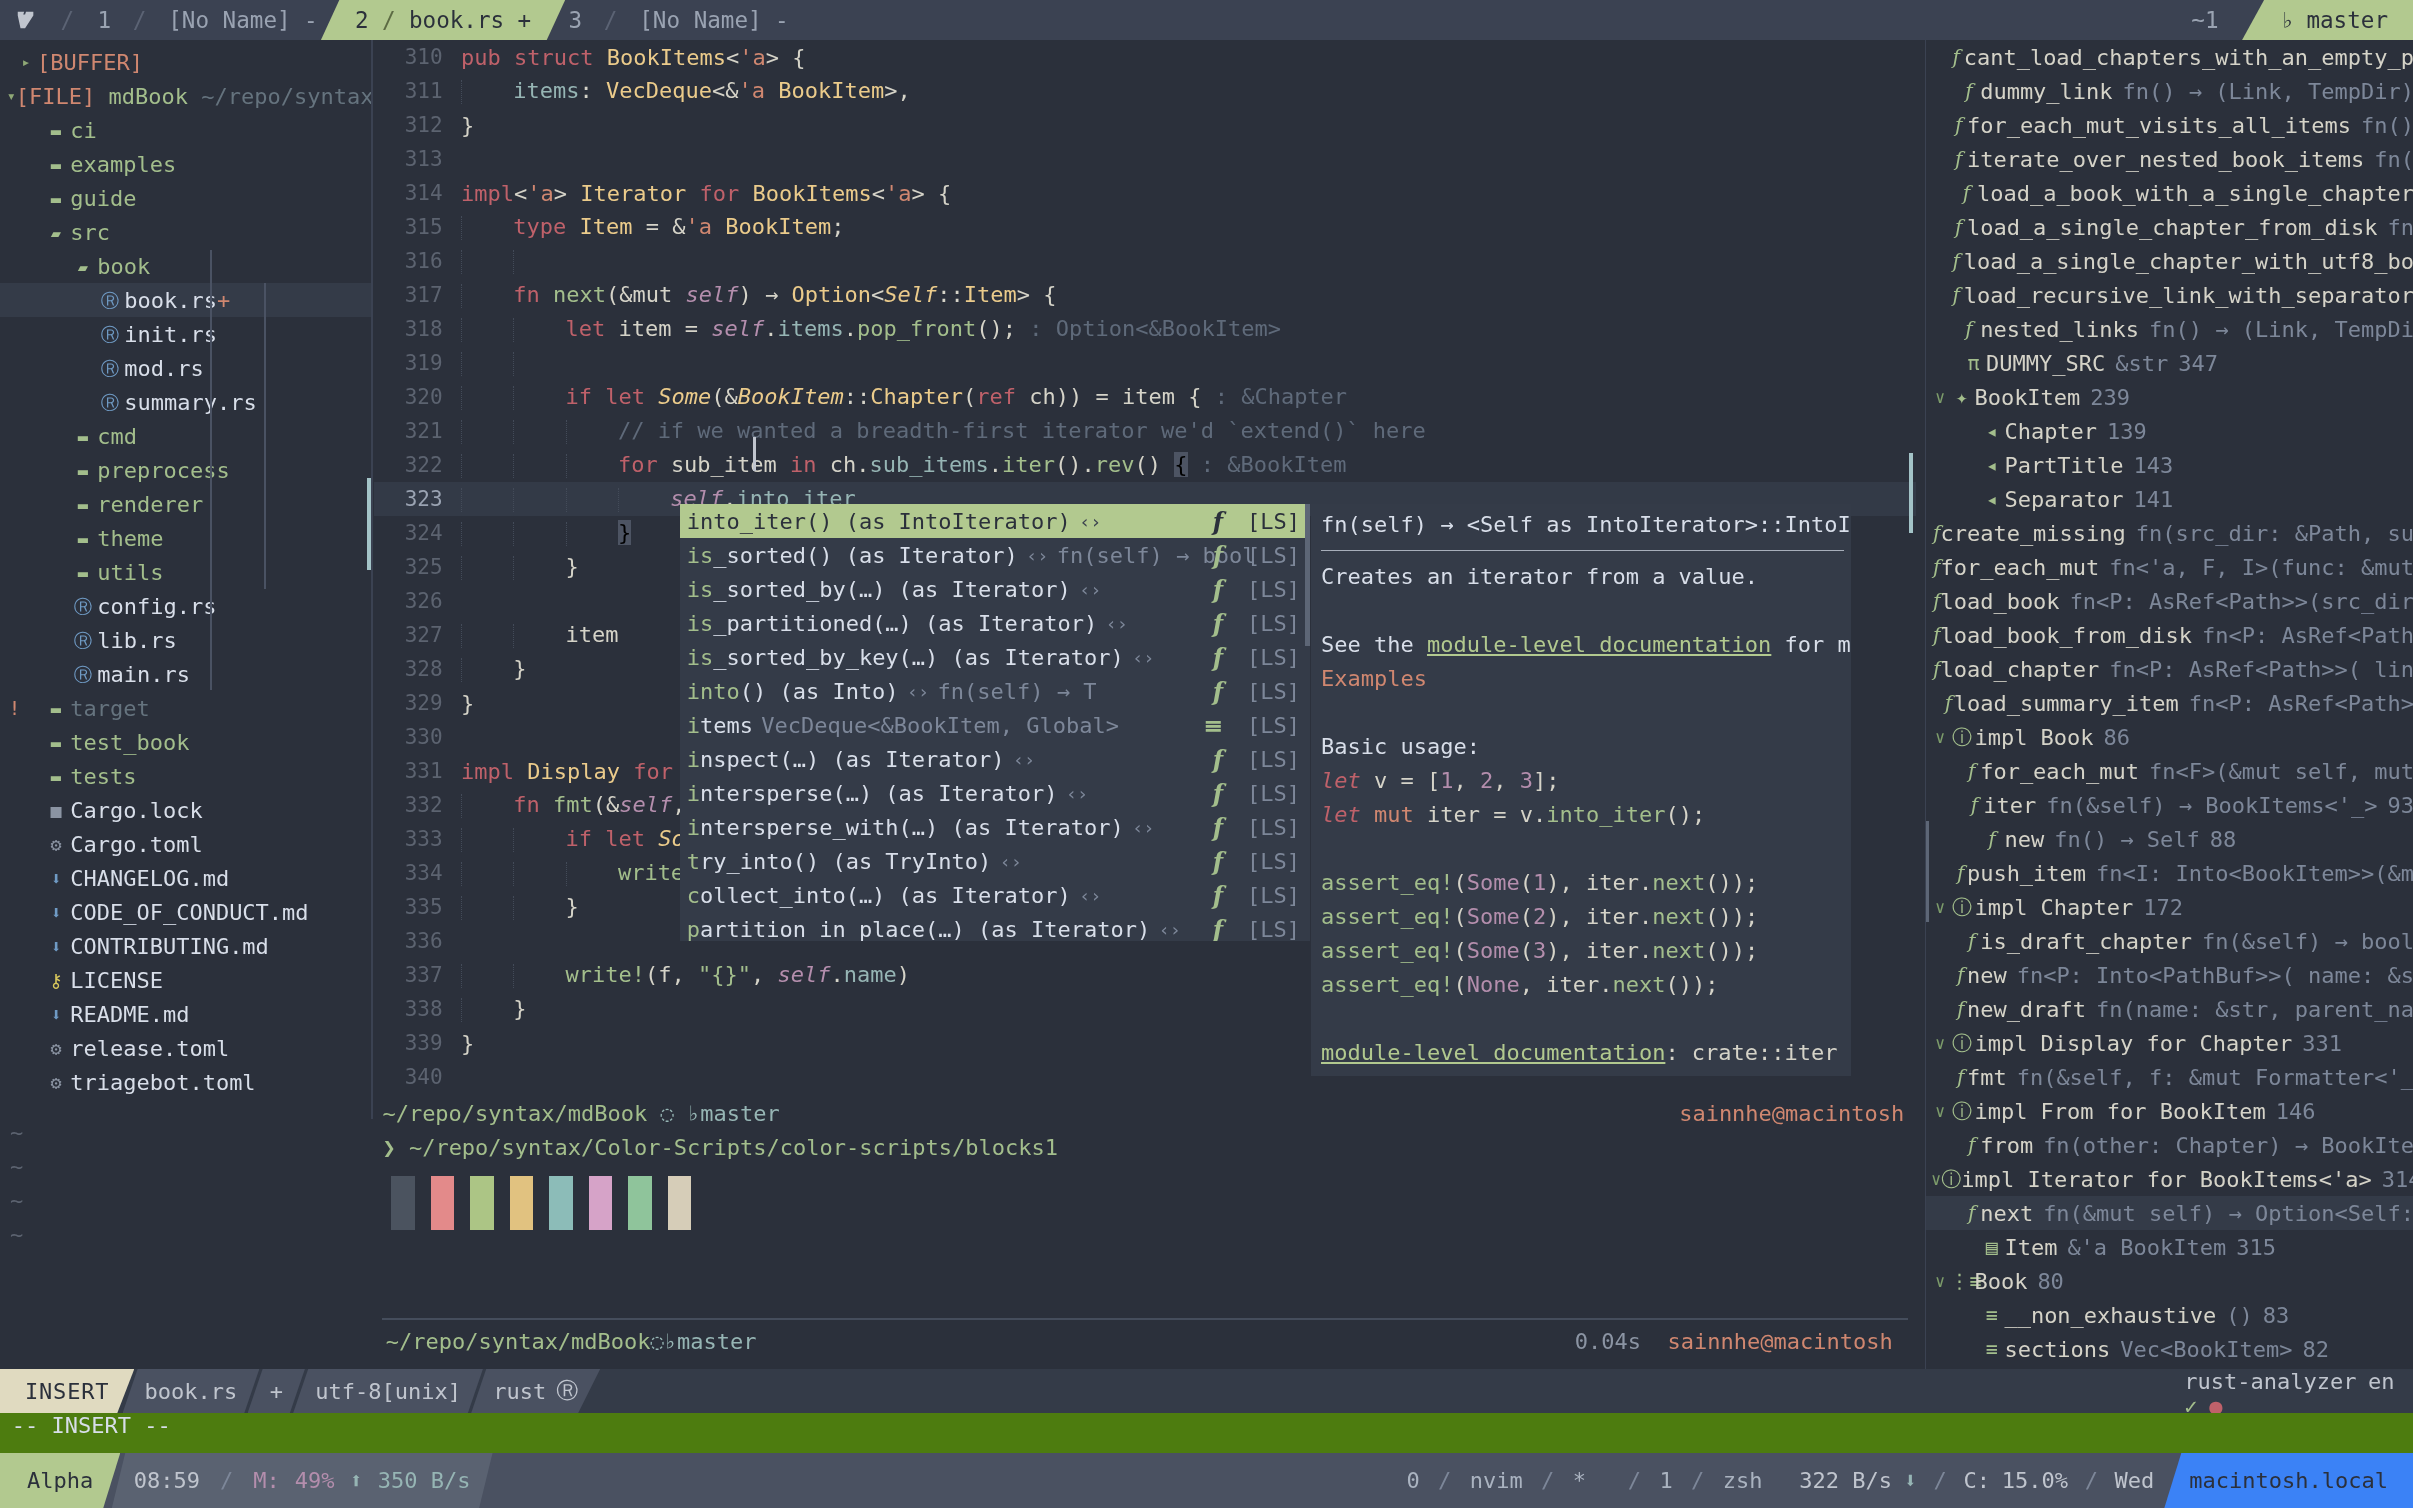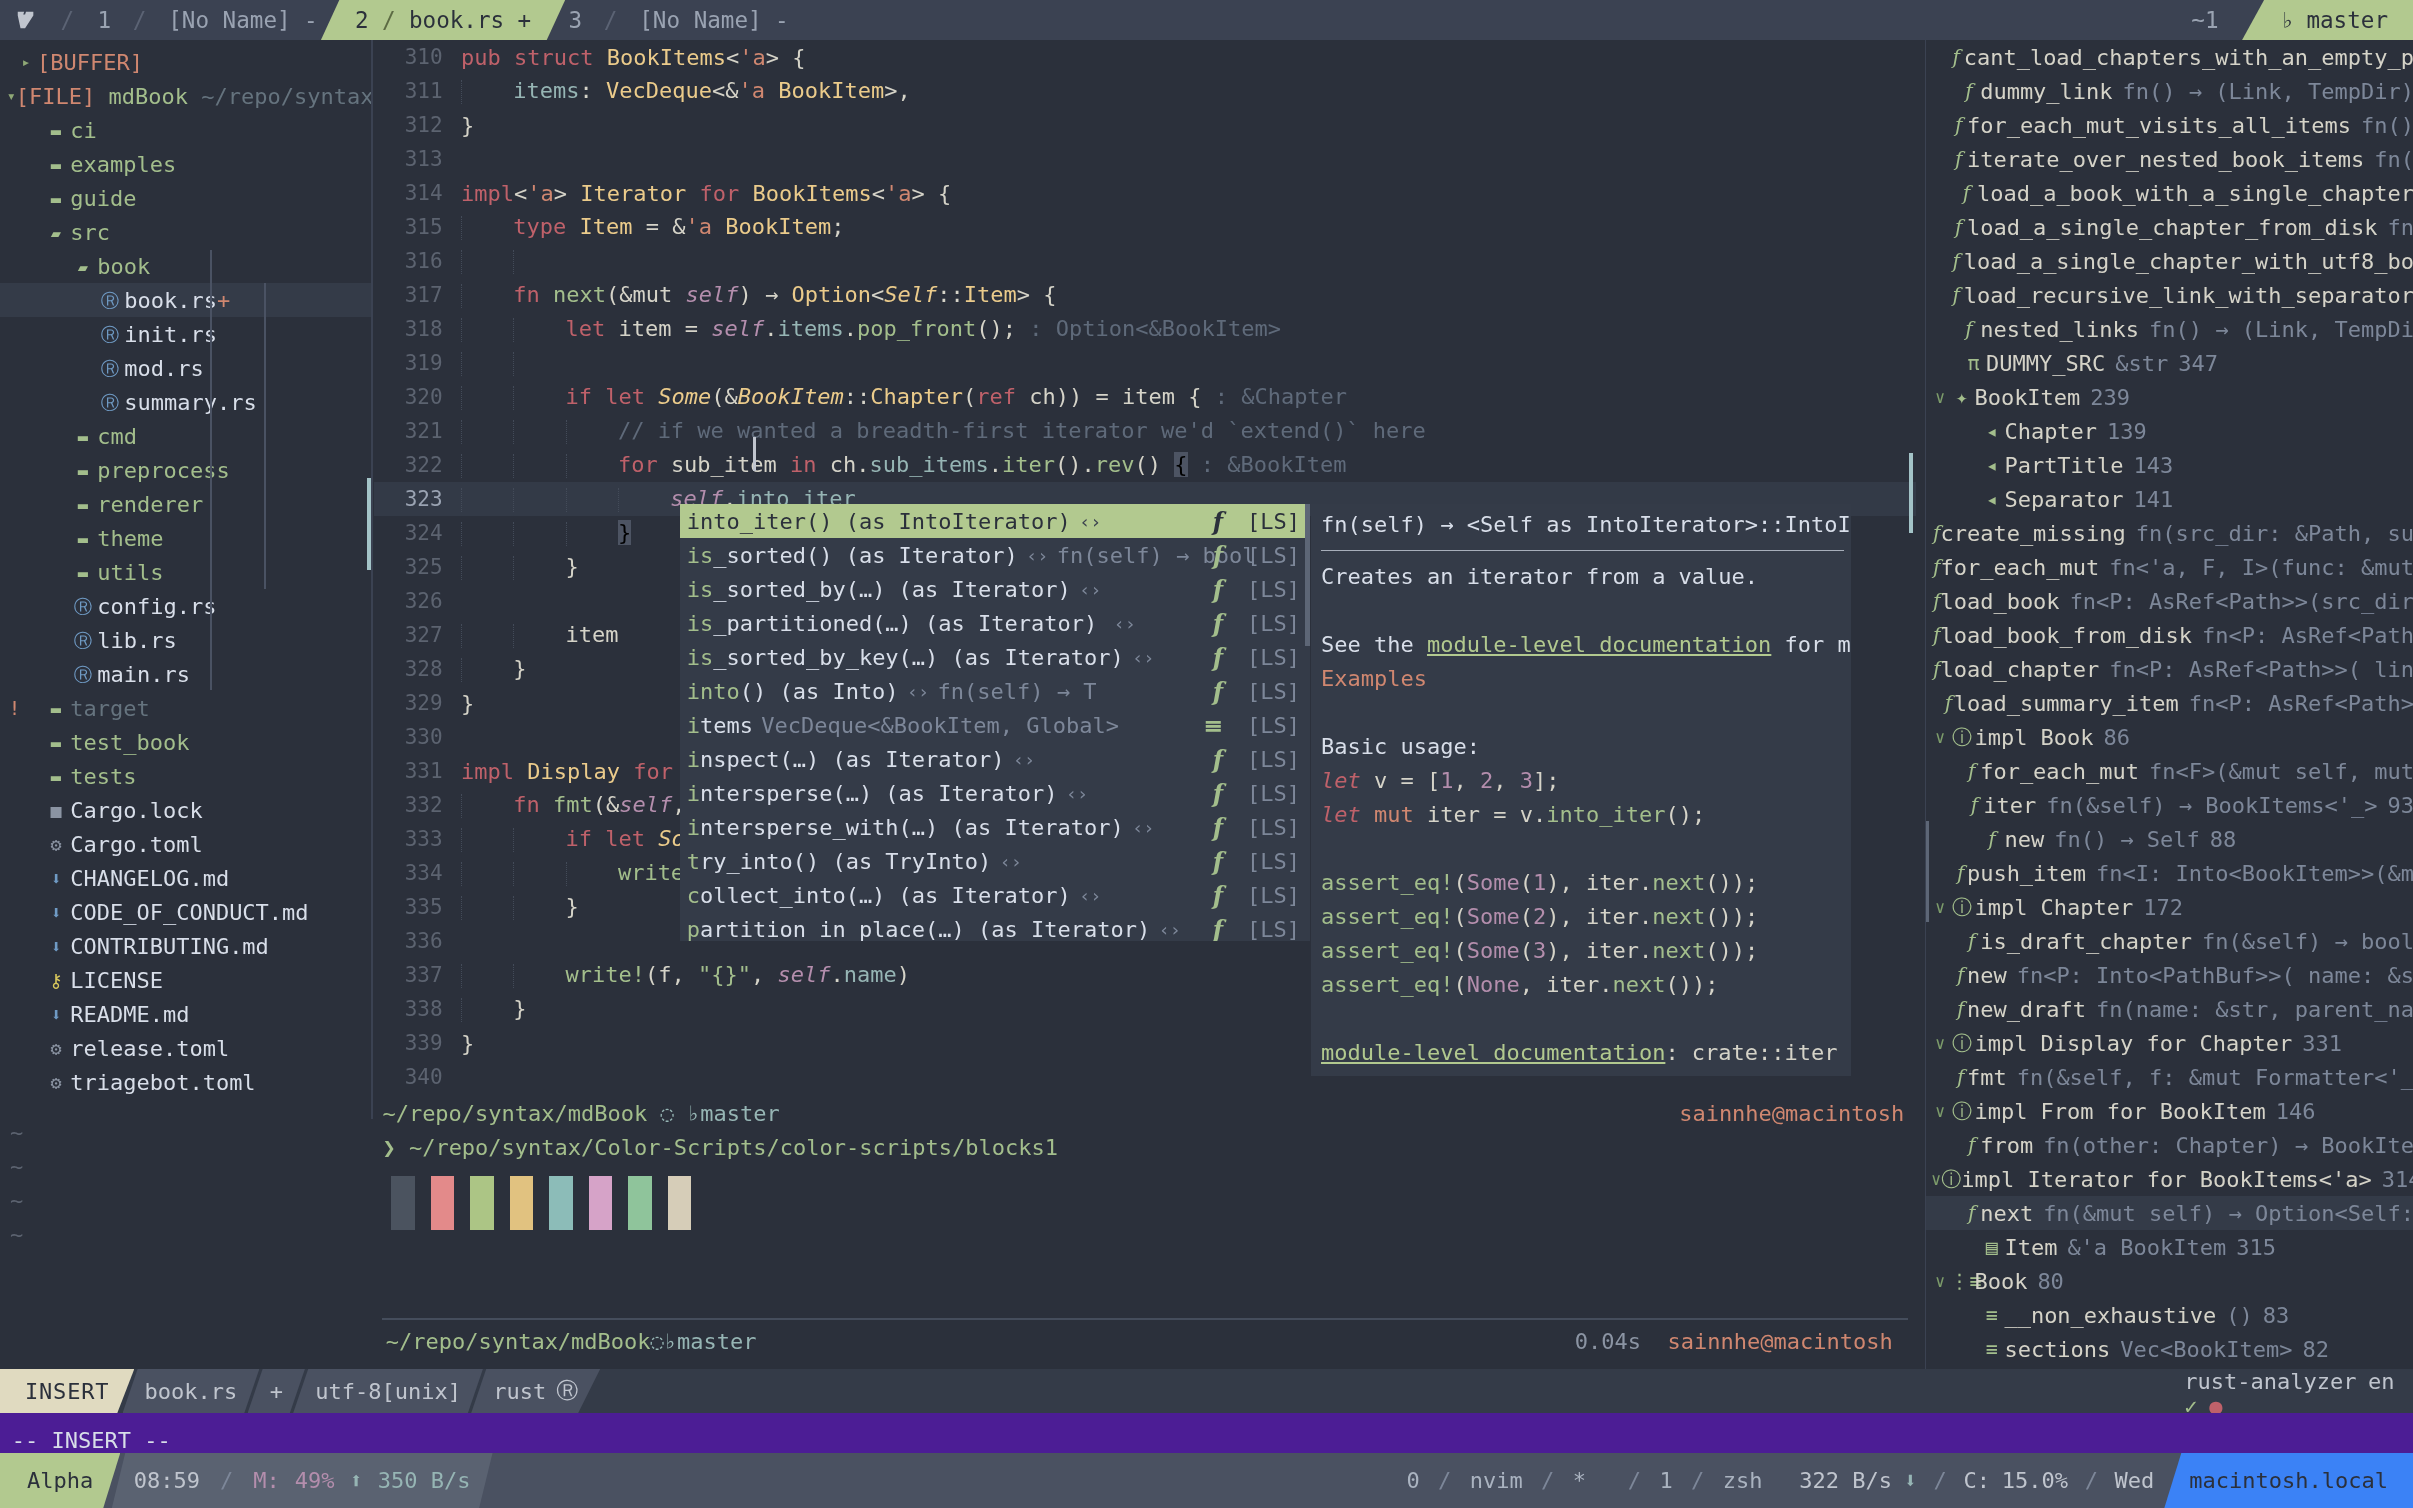--- a/index.html
+++ b/index.html
@@ -199,22 +199,22 @@
   .sl-pct {
     background: #e0dac0; color:#2b303b; display:flex; align-items:center; gap:11.7px;
     padding: 0 22px; clip-path: polygon(17px 0, 100% 0, 100% 100%, 0 100%); margin-left:-8.4px;
   }
   .sl-check { color: #a3be8c; }
   .sl-x { color: #bf616a; }
 
   
   #cmdline {
     position: absolute; left:0; top: 1413px; width: 2413px; height: 40px;
-    background: #4c1d95; color: #d8dee9; font-size: 22px;
-    display:flex; align-items:flex-end; padding-left: 11.7px;
+    background: #4d7c0f; color: #d8dee9; font-size: 22px;
+    display:flex; align-items:flex-start; padding-left: 11.7px;
   }
 
   
   #tmux {
     position: absolute; left:0; top: 1453px; width: 2413px; height: 55px;
     background: #4a5161; display:flex; align-items:stretch; font-size: 22px; color:#c0c5ce;
   }
   .tm-left {
     background: #b2c98f; color:#2b303b; display:flex; align-items:center; padding: 0 27px;
     clip-path: polygon(0 0, 100% 0, calc(100% - 17px) 100%, 0 100%);
@@ -481,21 +481,21 @@
       <span class="m-menu">fn(self) → bool</span>
       <span class="m-kindicon">f</span>
       <span class="m-src">[LS]</span>
     </div>
     <div class="cmp-item" style="position: relative;">
       <span class="m-abbr"><span class="lead">is</span>_sorted_by(…) (as Iterator)</span>
       <span class="glyph">‹›</span>
       <span class="m-kindicon">f</span>
       <span class="m-src">[LS]</span>
     </div>
-    <div class="cmp-item" style="position: relative; gap: 8px;">
+    <div class="cmp-item" style="position: relative;">
       <span class="m-abbr"><span class="lead">is</span>_partitioned(…) (as Iterator)</span>
       <span class="glyph">‹›</span>
       <span class="m-kindicon">f</span>
       <span class="m-src">[LS]</span>
     </div>
     <div class="cmp-item" style="position: relative;">
       <span class="m-abbr"><span class="lead">is</span>_sorted_by_key(…) (as Iterator)</span>
       <span class="glyph">‹›</span>
       <span class="m-kindicon">f</span>
       <span class="m-src">[LS]</span>

